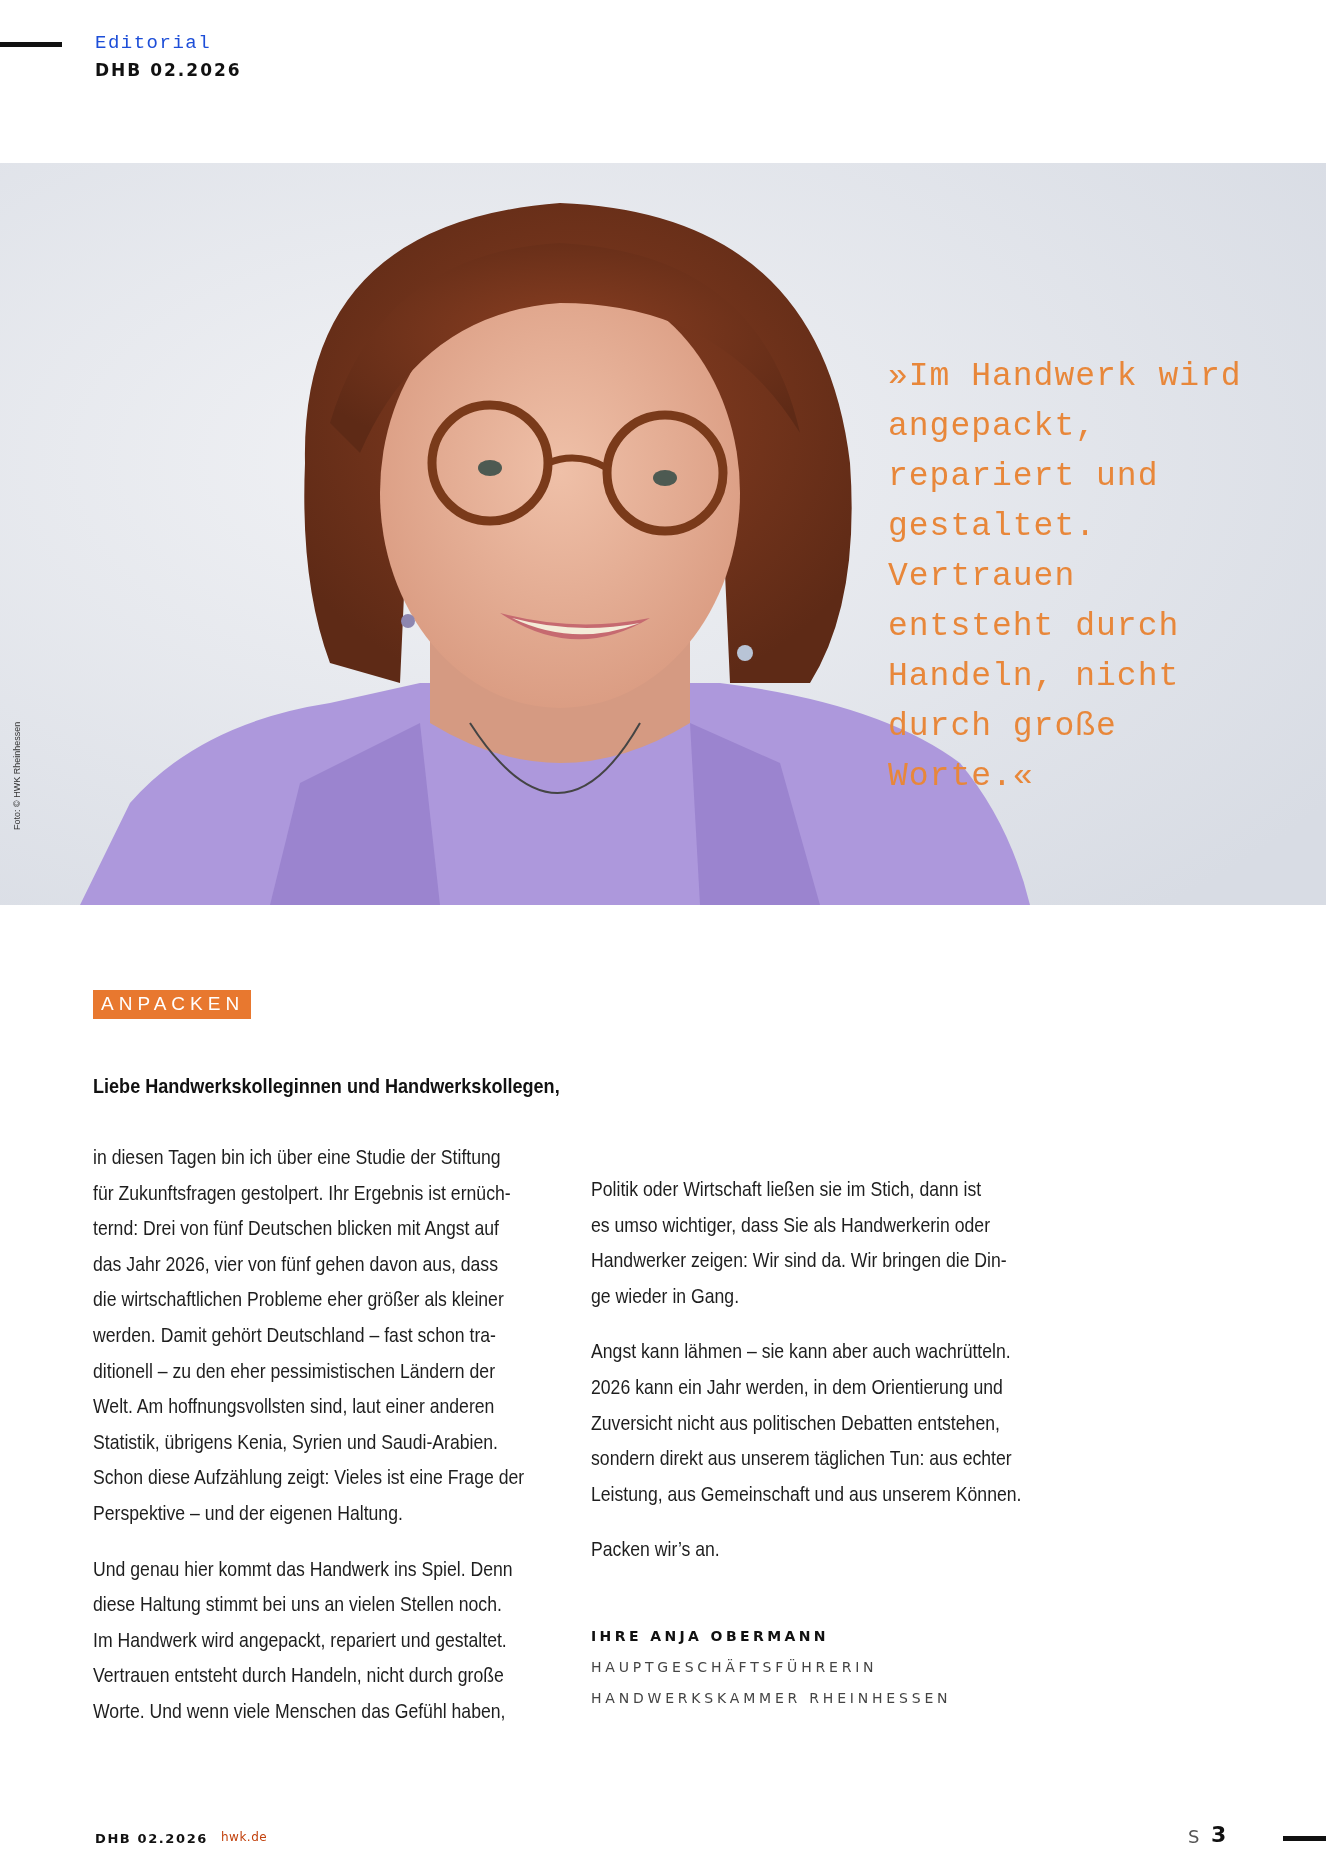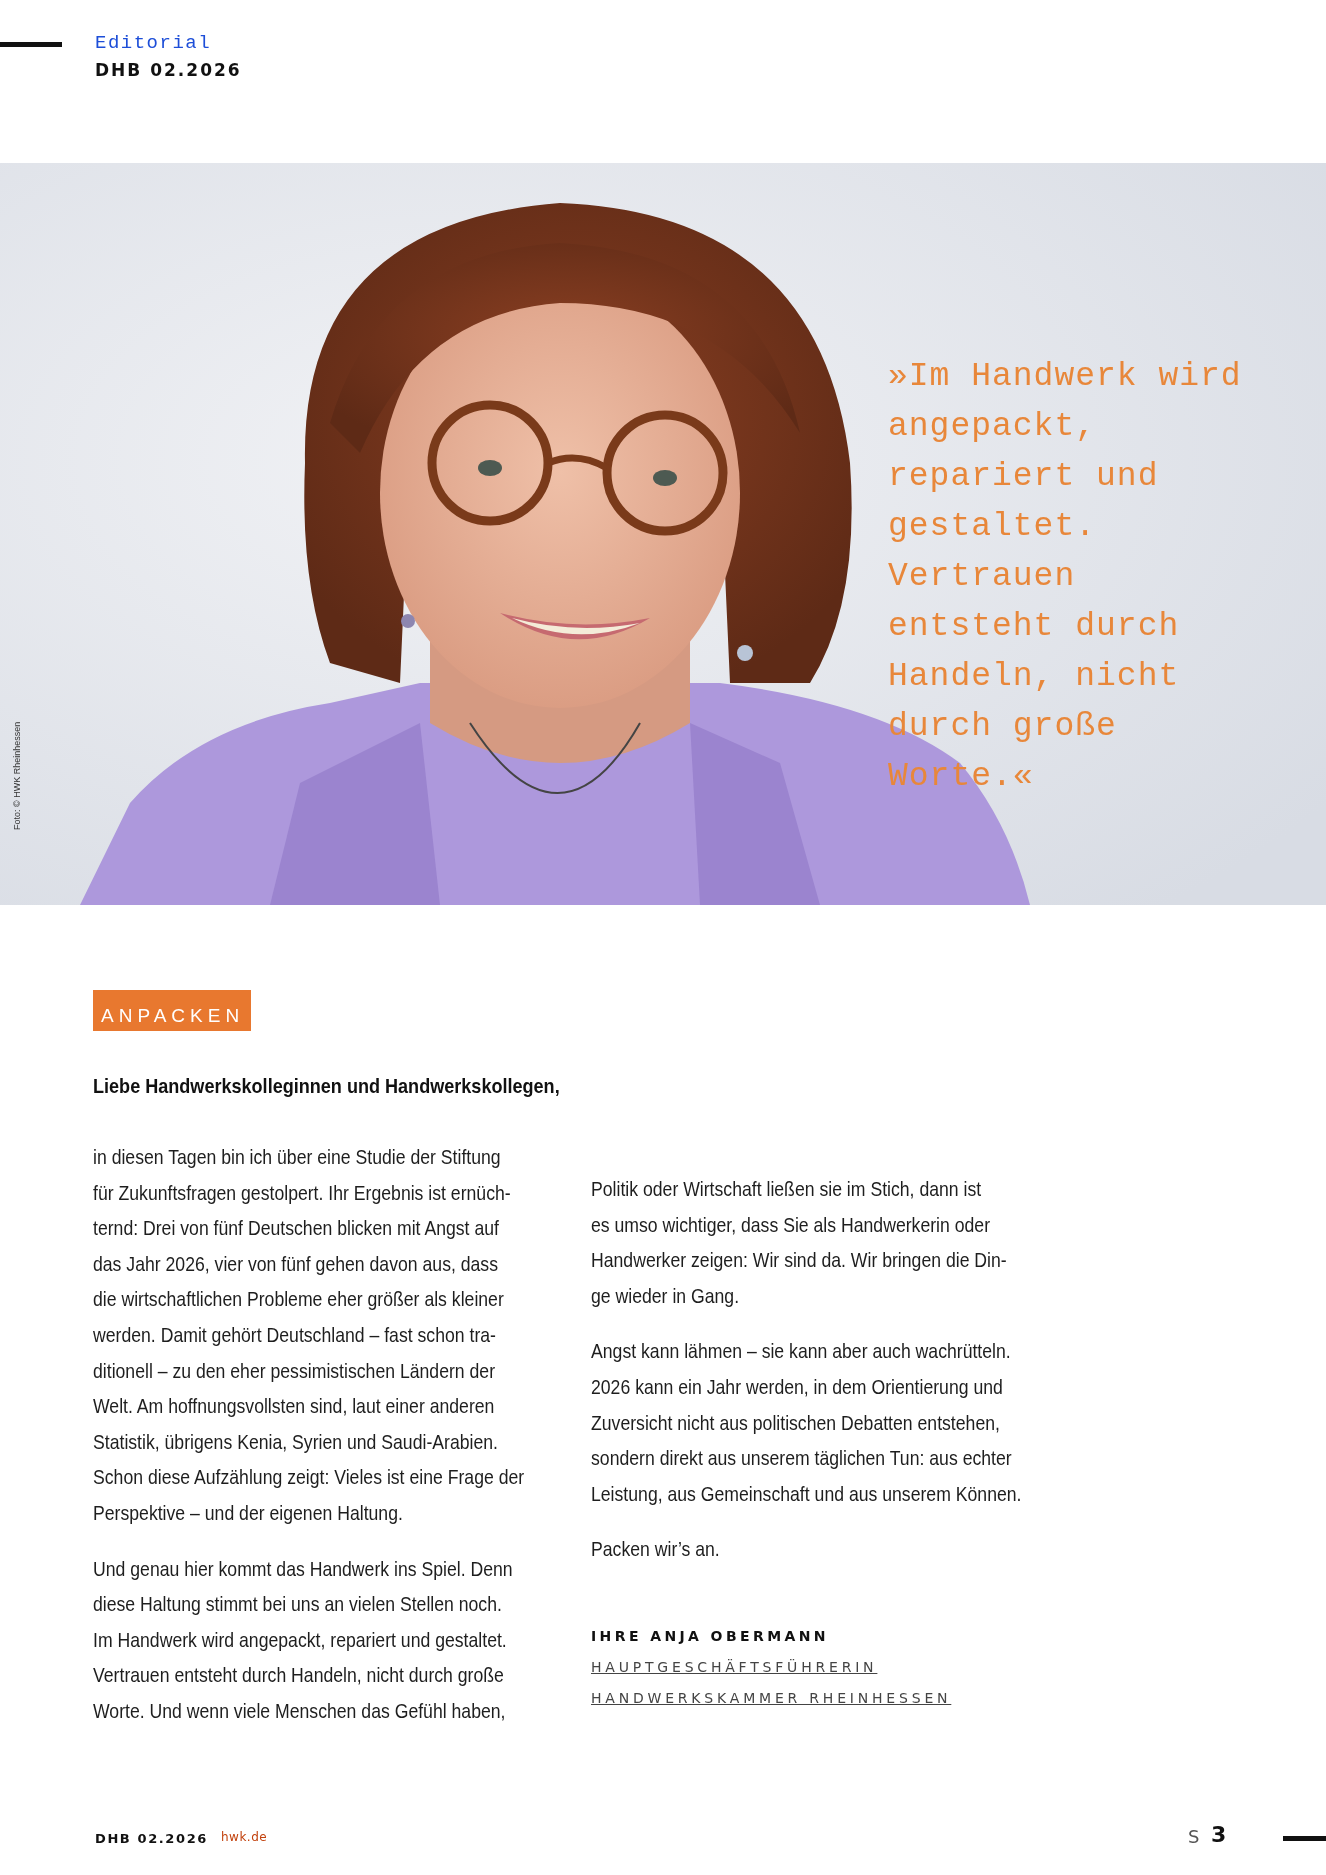--- a/index.html
+++ b/index.html
@@ -11,34 +11,34 @@
   .photo { position:absolute; left:0; top:163px; width:1326px; height:742px; overflow:hidden;
            background: radial-gradient(ellipse at 30% 40%, #eef0f4 0%, #e2e5ec 55%, #d9dde6 100%); }
   .photo svg { position:absolute; left:0; top:0; }
   .credit { position:absolute; left:12px; top:830px; transform-origin:left top; transform:rotate(-90deg);
             font-family:"Liberation Sans Narrow","Liberation Sans", sans-serif; font-size:9px; color:#333; white-space:nowrap; }
 
   .quote { position:absolute; left:888px; top:352px; width:420px; font-family:Liberation Mono, monospace;
            font-size:33px; line-height:50px; color:#e8873a; letter-spacing:1px; white-space:pre-line; }
 
   .tag { position:absolute; left:93px; top:990px; background:#e8782f; color:#fff; font-family:"Liberation Sans", sans-serif;
-         font-size:19px; letter-spacing:5px; padding:14px 7px 3px 8px; line-height:24px; }
+         font-size:19px; letter-spacing:5px; padding:2px 7px 3px 8px; line-height:24px; }
 
   .salutation { position:absolute; left:93px; top:1074px; font-family:"Liberation Sans", sans-serif; font-weight:bold;
                 font-size:21px; color:#111; transform:scaleX(0.86); transform-origin:left top; white-space:nowrap; }
 
   .col { position:absolute; top:1139px; font-family:"Liberation Sans", sans-serif; font-size:21px; line-height:35.6px; color:#1e1e1e; }
   .col p { margin:0 0 20px 0; white-space:nowrap; transform:scaleX(0.84); transform-origin:left top; }
   .col .line { display:block; }
   .col-left { left:93px; width:480px; }
   .col-right { left:591px; width:480px;margin-top:32px; }
 
   .sig { position:absolute; left:591px; top:1628px; }
   .sig-name { font-family:"DejaVu Sans", sans-serif; font-weight:bold; font-size:14px; letter-spacing:3.4px; color:#111; margin-bottom:15px; }
-  .sig-role { font-family:"DejaVu Sans", sans-serif; font-size:14px; letter-spacing:3.8px; color:#444; margin-bottom:15px;text-decoration:underline; }
+  .sig-role { font-family:"DejaVu Sans", sans-serif; font-size:14px; letter-spacing:3.8px; color:#444; margin-bottom:15px; }
 
   .foot-issue { position:absolute; left:95px; top:1831px; font-family:"DejaVu Sans", sans-serif; font-weight:bold; font-size:13px; letter-spacing:1.6px; color:#111; }
   .foot-url { position:absolute; left:221px; top:1830px; font-family:"DejaVu Sans", sans-serif; font-size:12px; color:#c2410c; letter-spacing:0.5px; }
   .foot-s { position:absolute; left:1188px; top:1826px; font-family:"DejaVu Sans", sans-serif; font-size:18px; color:#555; }
   .foot-num { position:absolute; left:1211px; top:1822px; font-family:"DejaVu Sans", sans-serif; font-weight:bold; font-size:22px; color:#111; }
   .foot-rule { position:absolute; left:1283px; top:1836px; width:43px; height:5px; background:#111; }
 </style>
 </head>
 <body>
 

